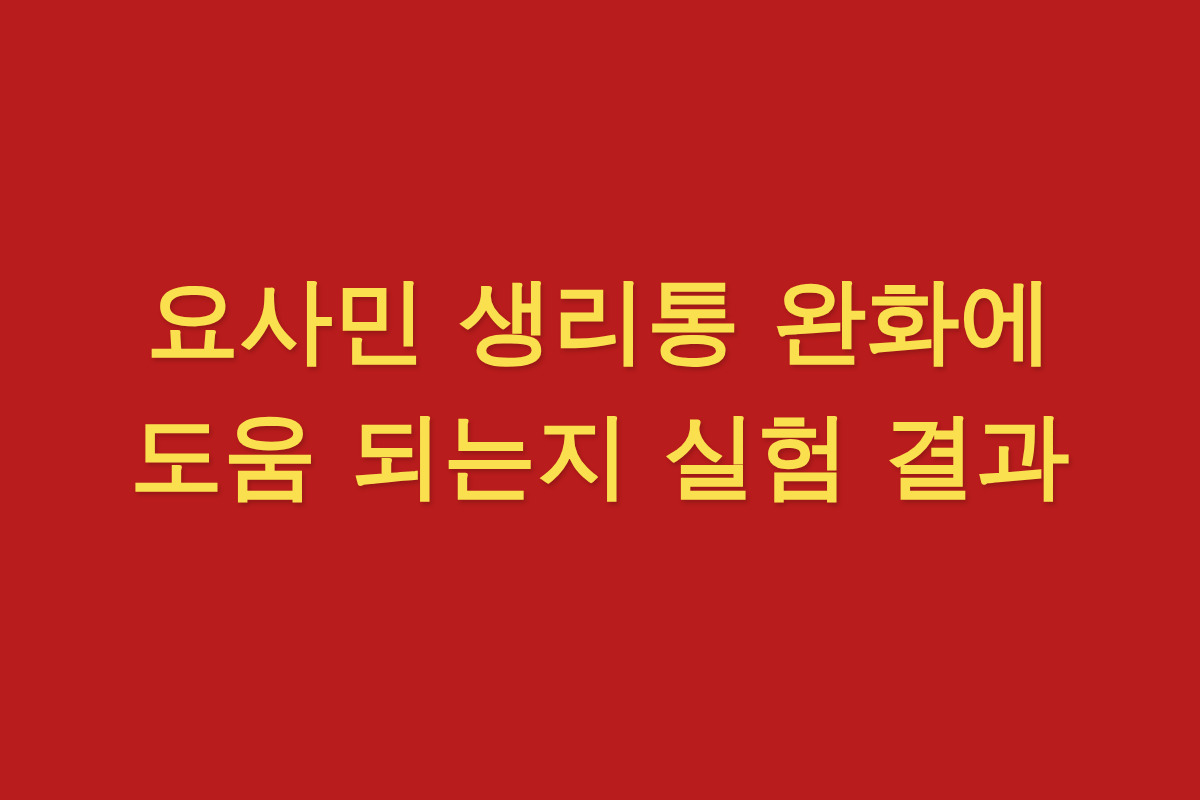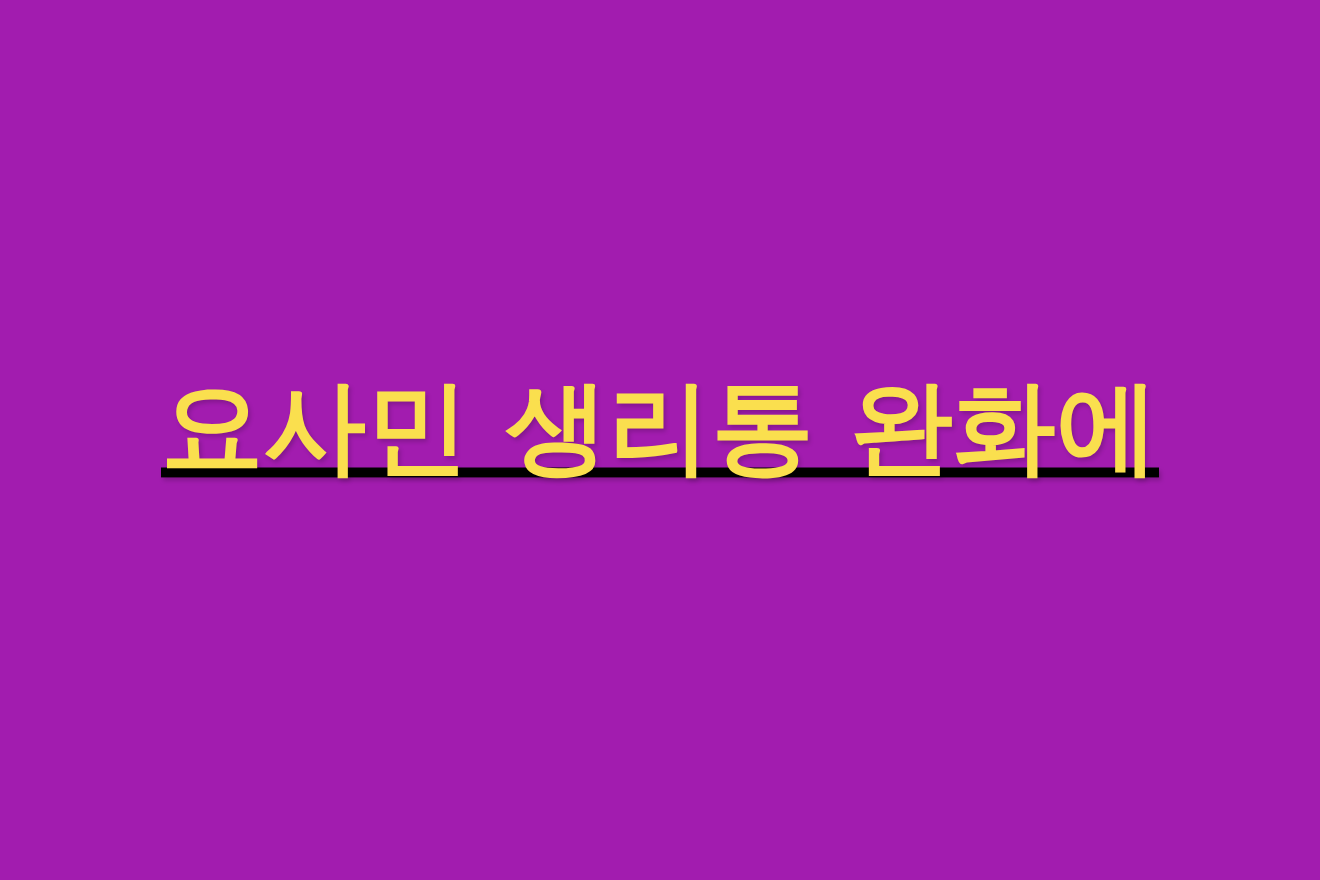--- a/index.html
+++ b/index.html
@@ -45,22 +45,23 @@
     text-shadow: 2px 3px 4px rgba(0, 0, 0, 0.18);
   }
 
   .headline-line + .headline-line {
     margin-top: 0;
   }
 </style>
 </head>
 <body>
 
-<div id="banner" style="background: #a21caf; text-decoration: underline;">
+<div id="banner" style="background: #b91c1c;">
 
   <div id="headline-block">
 
     <span class="headline-line" style="color: rgb(250, 223, 78);">요사민 생리통 완화에</span>
 
+    <span class="headline-line" style="color: rgb(250, 223, 78);">도움 되는지 실험 결과</span>
 
   </div>
 
 </div>
 
 </body></html>

